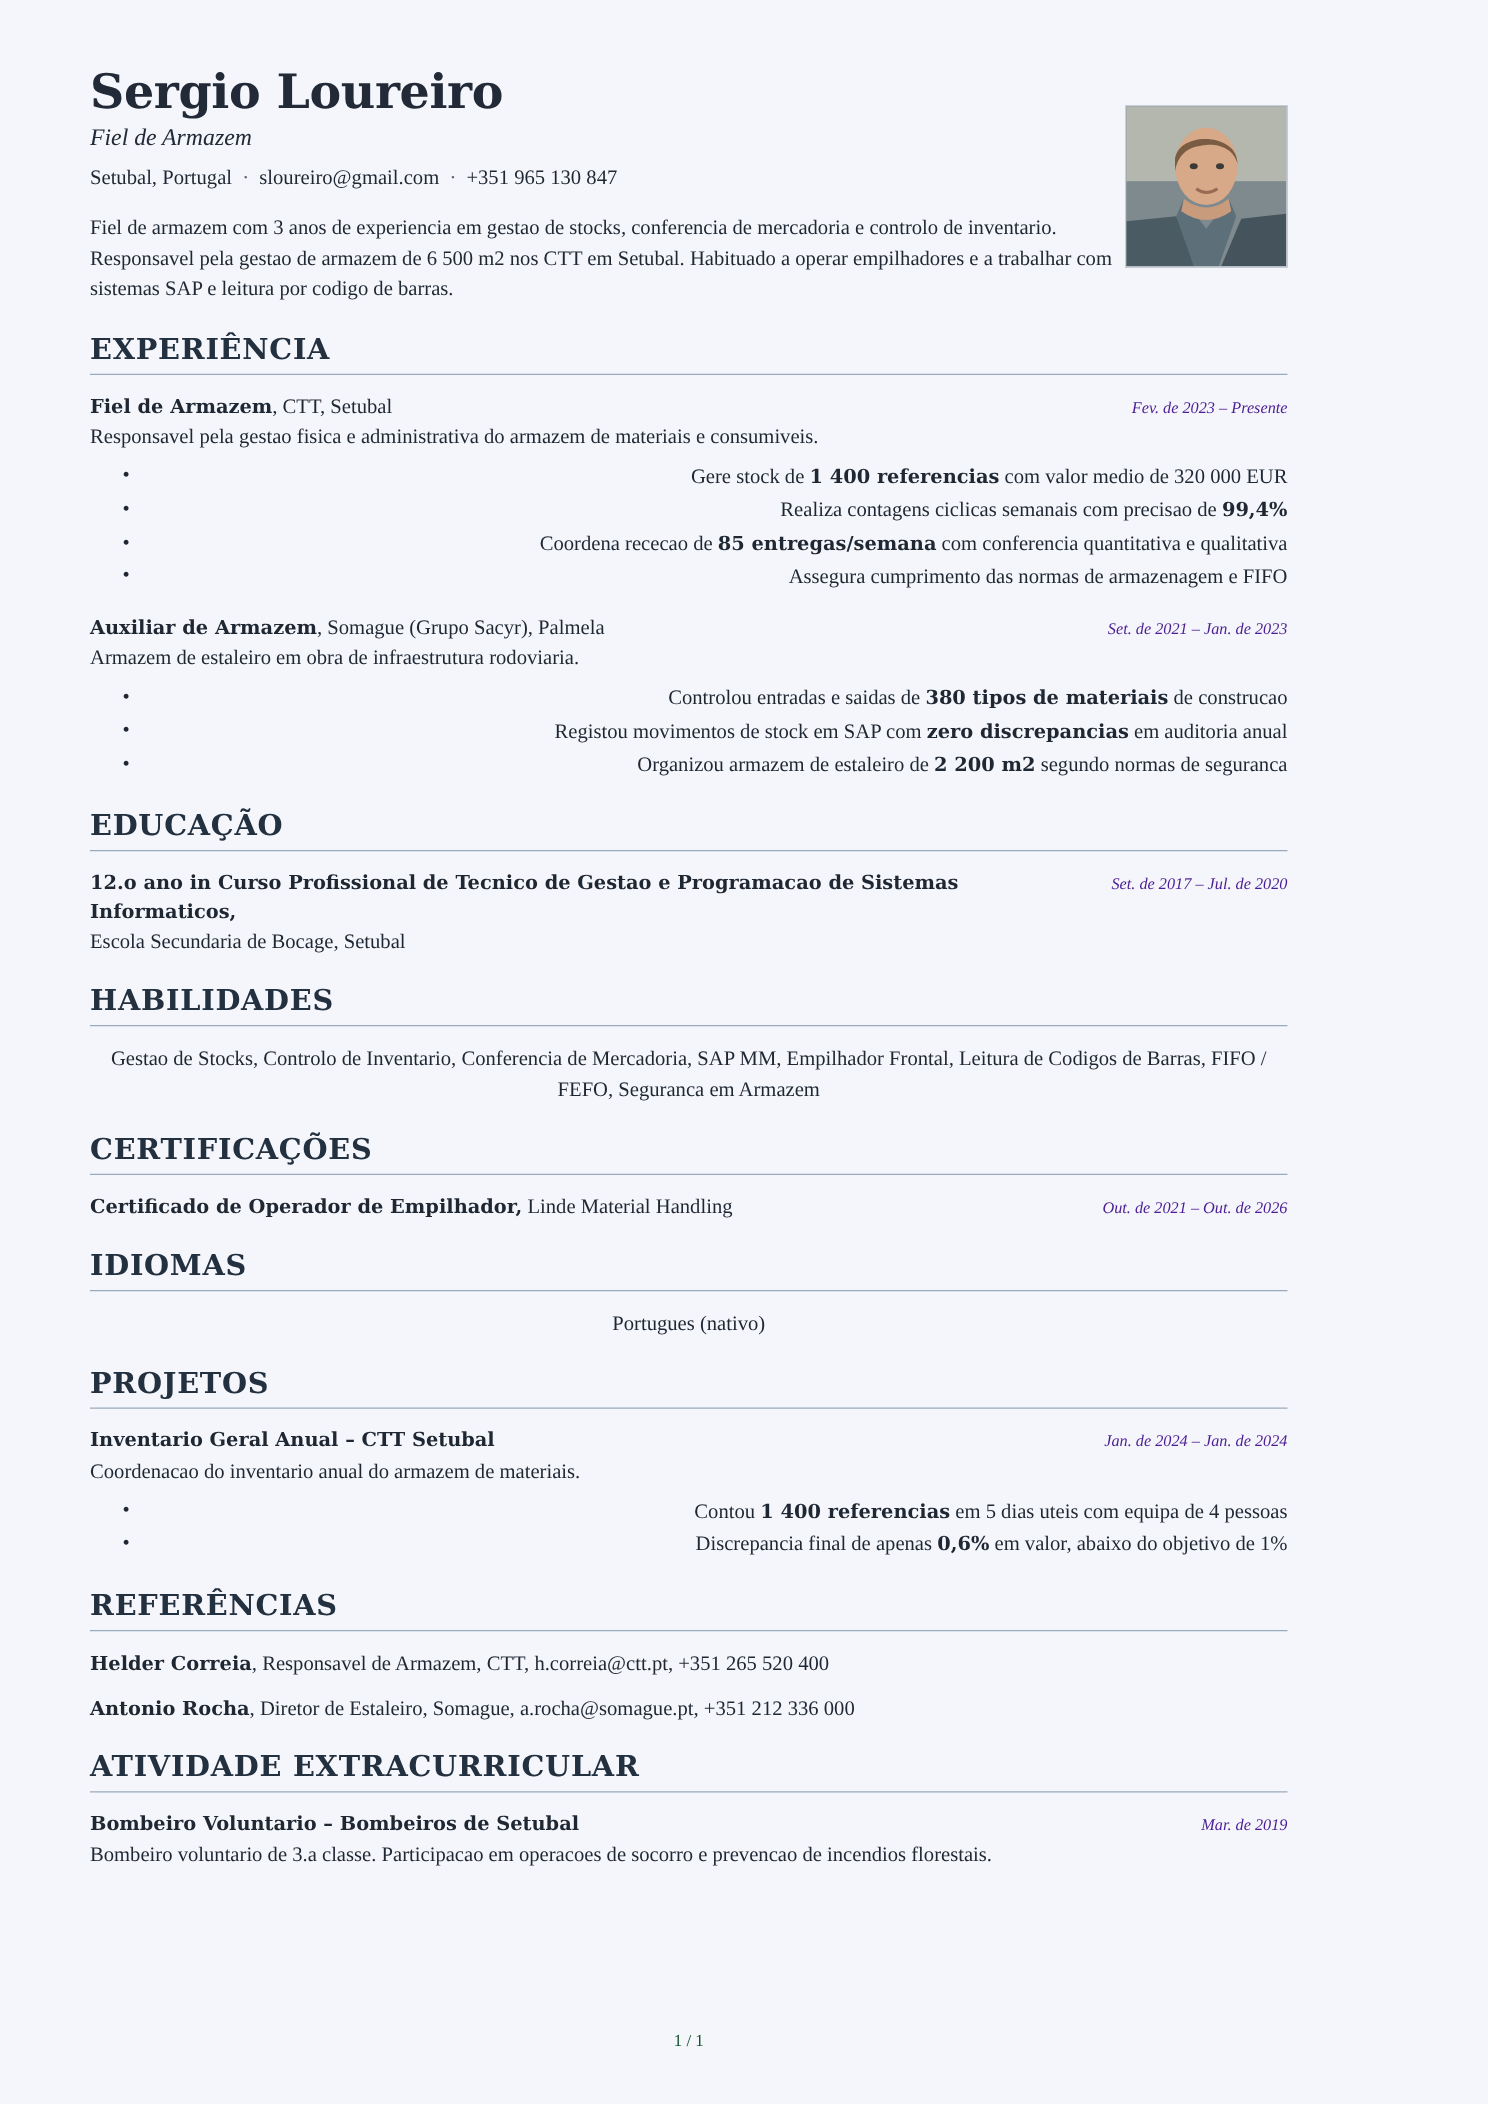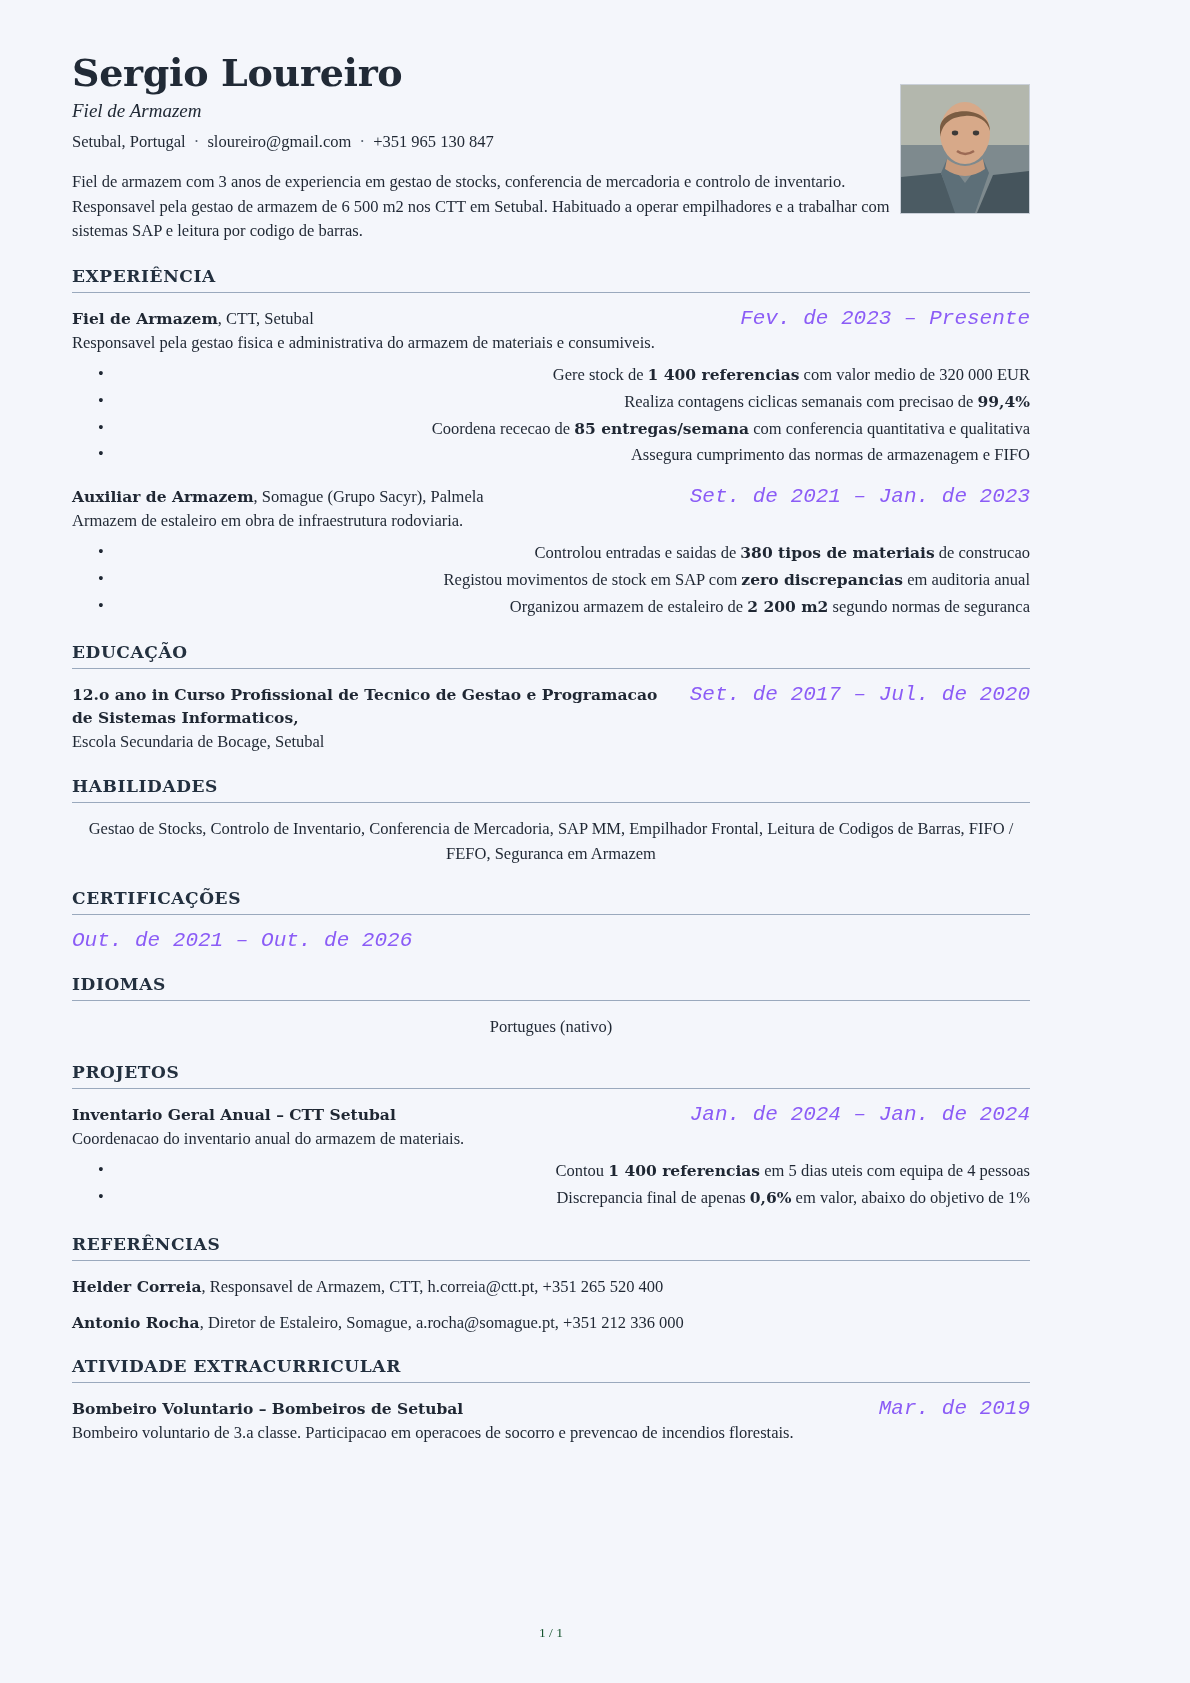--- a/index.html
+++ b/index.html
@@ -62,21 +62,21 @@
     overflow: hidden;
     background: #8d9aa4;
   }
   .photo svg { display: block; width: 100%; height: 100%; }
 
   
   .section { margin-top: 22px; }
   .section-title {
     font-family: "DejaVu Serif", serif;
     font-weight: 700;
-    font-size: 17px;
+    font-size: 23px;
     letter-spacing: 0.6px;
     color: #23303f;
     margin: 0 0 6px 0;
   }
   .rule {
     height: 1px;
     background: #9aa9bd;
     margin-bottom: 14px;
   }
   .entry { margin-bottom: 16px; }
@@ -91,25 +91,24 @@
     font-size: 16.5px;
     line-height: 1.35;
   }
   .entry-title b {
     font-family: "DejaVu Serif", serif;
     font-weight: 700;
     font-size: 15.5px;
   }
   .entry-date {
     font-style: italic;
-    font-size: 21px;
+    font-size: 13px;
     white-space: nowrap;
-    color: #8b5cf6;
+    color: #4c1d95;
     flex: 0 0 auto;
-    font-family: Liberation Mono, monospace;
   }
   .entry-sub {
     font-size: 16.5px;
     line-height: 1.45;
     margin-top: 1px;
   }
   ul.bullets {
     margin: 7px 0 0 0;
     padding: 0 0 0 26px;
     list-style: none;
@@ -245,20 +244,23 @@
     <div class="section-title">HABILIDADES</div>
     <div class="rule"></div>
     <div class="plain-text">Gestao de Stocks, Controlo de Inventario, Conferencia de Mercadoria, SAP MM, Empilhador Frontal, Leitura de Codigos de Barras, FIFO / FEFO, Seguranca em Armazem</div>
   </div>
 
   <div class="section">
     <div class="section-title">CERTIFICAÇÕES</div>
     <div class="rule"></div>
     <div class="entry">
       <div class="entry-head">
+        <div class="entry-title">
+          <b>Certificado de Operador de Empilhador,</b><span> Linde Material Handling</span>
+        </div>
         <div class="entry-date">Out. de 2021 – Out. de 2026</div>
       </div>
     </div>
   </div>
 
   <div class="section">
     <div class="section-title">IDIOMAS</div>
     <div class="rule"></div>
     <div class="plain-text">Portugues (nativo)</div>
   </div>

